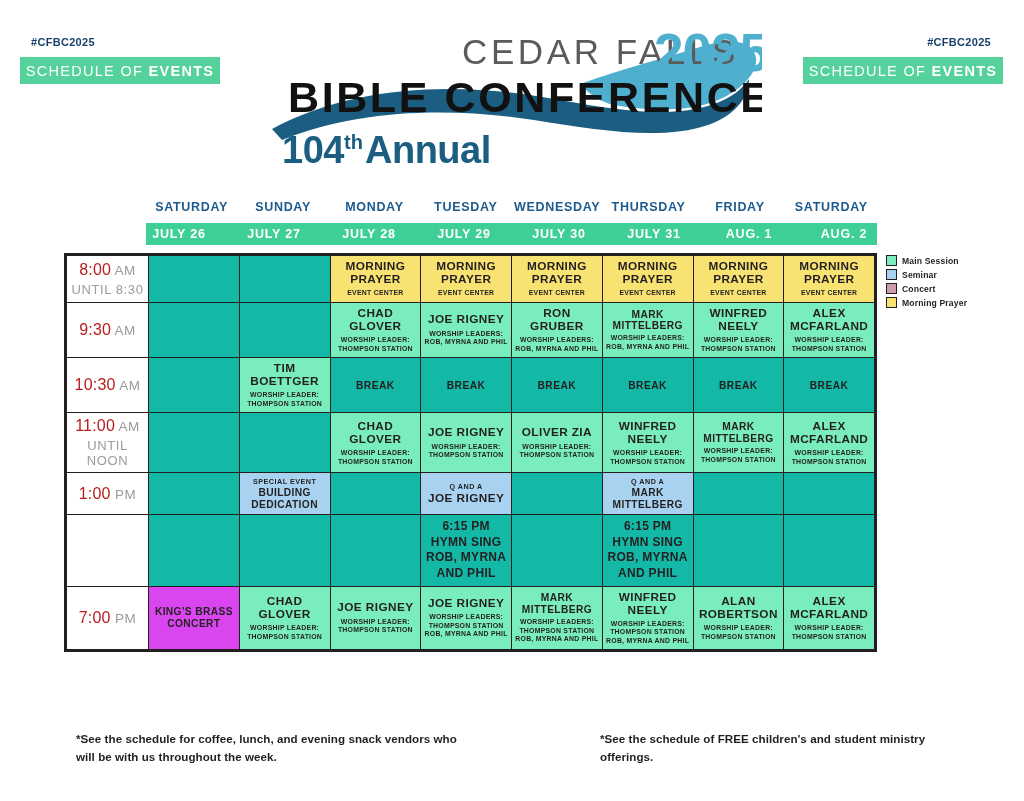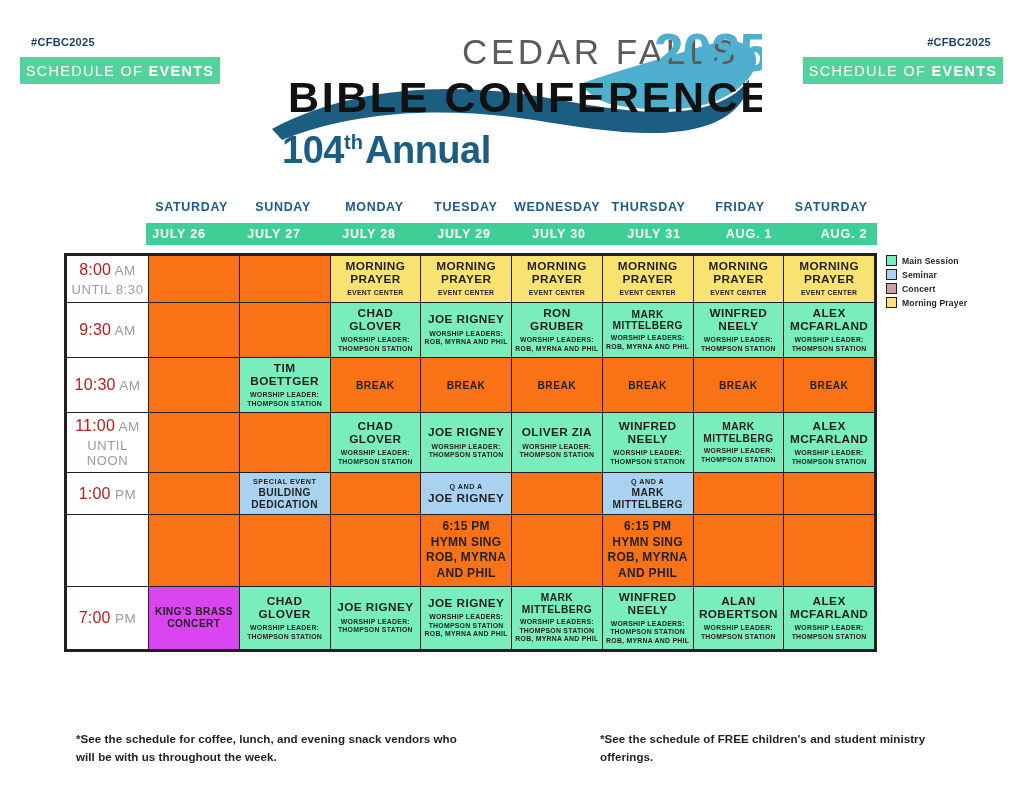--- a/index.html
+++ b/index.html
@@ -92,21 +92,21 @@
   table.sched td { border: 1.5px solid #231f20; vertical-align: middle; }
 
   td.timecell {
     width: 82px; text-align: center; padding: 4px 2px; background:#ffffff;
   }
   .t-main { font-size: 16px; font-weight: normal; color: #b91c1c; letter-spacing:.2px; }
   .t-mer  { font-size: 13.5px; font-weight: normal; color: #9b9b9b; letter-spacing:.5px; }
   .t-sub  { font-size: 13px; color: #9b9b9b; letter-spacing: .6px; margin-top: 3px; }
 
   td.cell { text-align: center; padding: 4px 3px; }
-  .c-main   { background: #f97316; }
+  .c-main   { background: #14b8a6; }
   .c-green  { background: #79EDBC; }
   .c-yellow { background: #F7E272; }
   .c-blue   { background: #A8D2F0; }
   .c-rose   { background: #d946ef; }
 
   .ev-pre {
     font-size: 7.2px; font-weight: bold; letter-spacing: .5px;
     color: #231f20; margin-bottom: 1px;
   }
   .ev-title {

